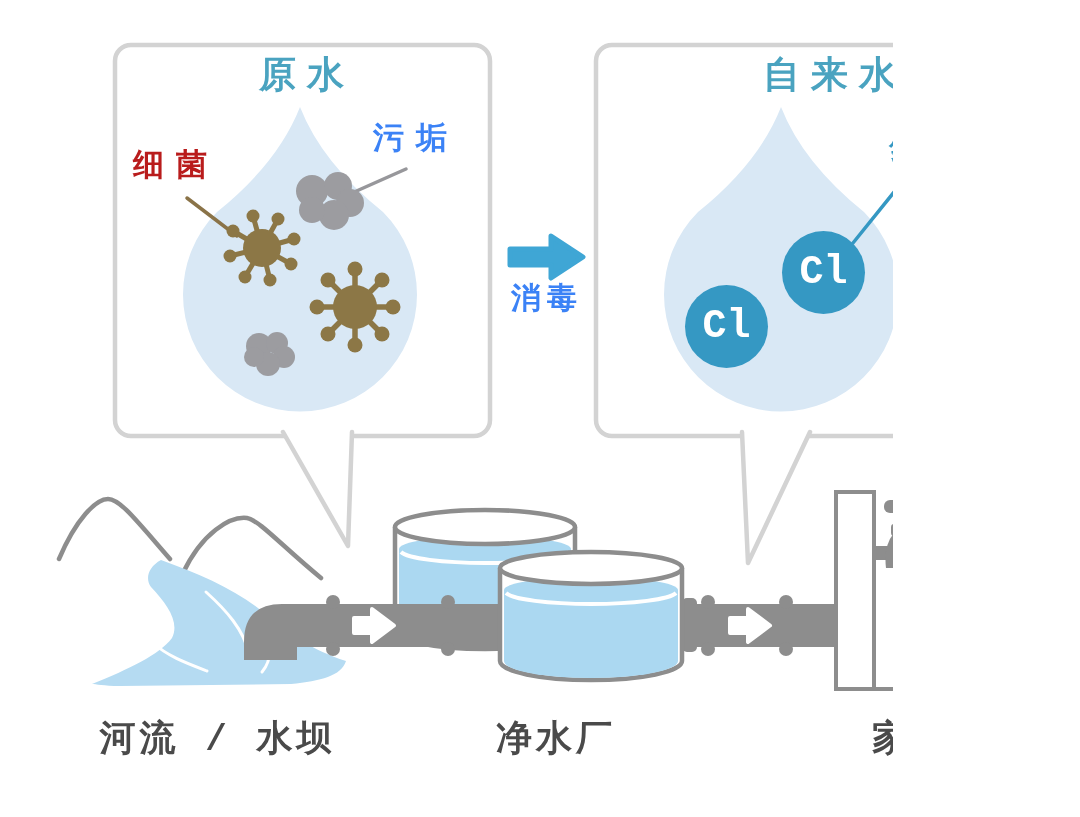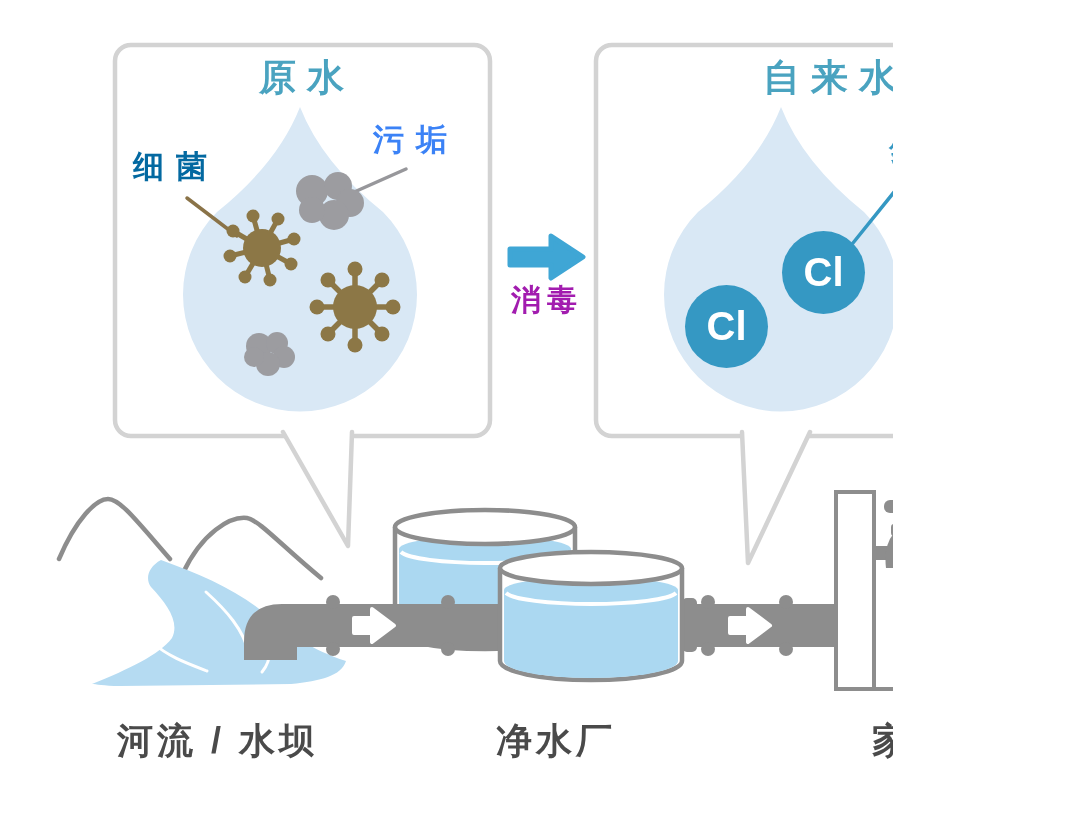--- a/index.html
+++ b/index.html
@@ -1,33 +1,33 @@
 <!DOCTYPE html>
 <html><head>
 <meta charset="utf-8">
 <style>
   html,body{margin:0;padding:0;background:#ffffff;}
   #canvas{
     position:relative;
     width:893px;height:817px;
     background:#ffffff;
     overflow:hidden;
-    font-family:Liberation Sans, sans-serif;
+    font-family:Liberation Mono, monospace;
   }
   #scene-svg{position:absolute;left:0;top:0;z-index:1;}
   .label{
     position:absolute;z-index:2;
     font-weight:bold;white-space:nowrap;line-height:1;
   }
   .centered{transform:translateX(-50%);}
   .title{font-size:37px;letter-spacing:11px;color:#4AA3C0;}
-  .lbl-bacteria{left:133px;top:151px;font-size:31px;letter-spacing:12px;color:#0369a1;}
+  .lbl-bacteria{left:133px;top:151px;font-size:31px;letter-spacing:12px;color:#b91c1c;}
   .lbl-dirt{left:373px;top:124px;font-size:31px;letter-spacing:12px;color:#3b82f6;}
   .lbl-chlorine{left:889px;top:136px;font-size:31px;color:#3598C3;}
-  .lbl-disinfect{left:547px;top:285px;font-size:30px;letter-spacing:6px;color:#a21caf;}
+  .lbl-disinfect{left:547px;top:285px;font-size:30px;letter-spacing:6px;color:#3b82f6;}
   .title-left{left:307px;top:59px;}
   .title-right{left:788px;top:59px;margin-left:47px;}
   .cl-circle{
     position:absolute;z-index:2;width:83px;height:83px;border-radius:50%;
     background:#3598C3;display:flex;align-items:center;justify-content:center;
     color:#ffffff;font-weight:bold;font-size:40px;
   }
   .cl-a{left:782px;top:231px;}
   .cl-b{left:685px;top:285px;}
   .bottom-label{font-size:36px;letter-spacing:4px;color:#4A4A4A;}

